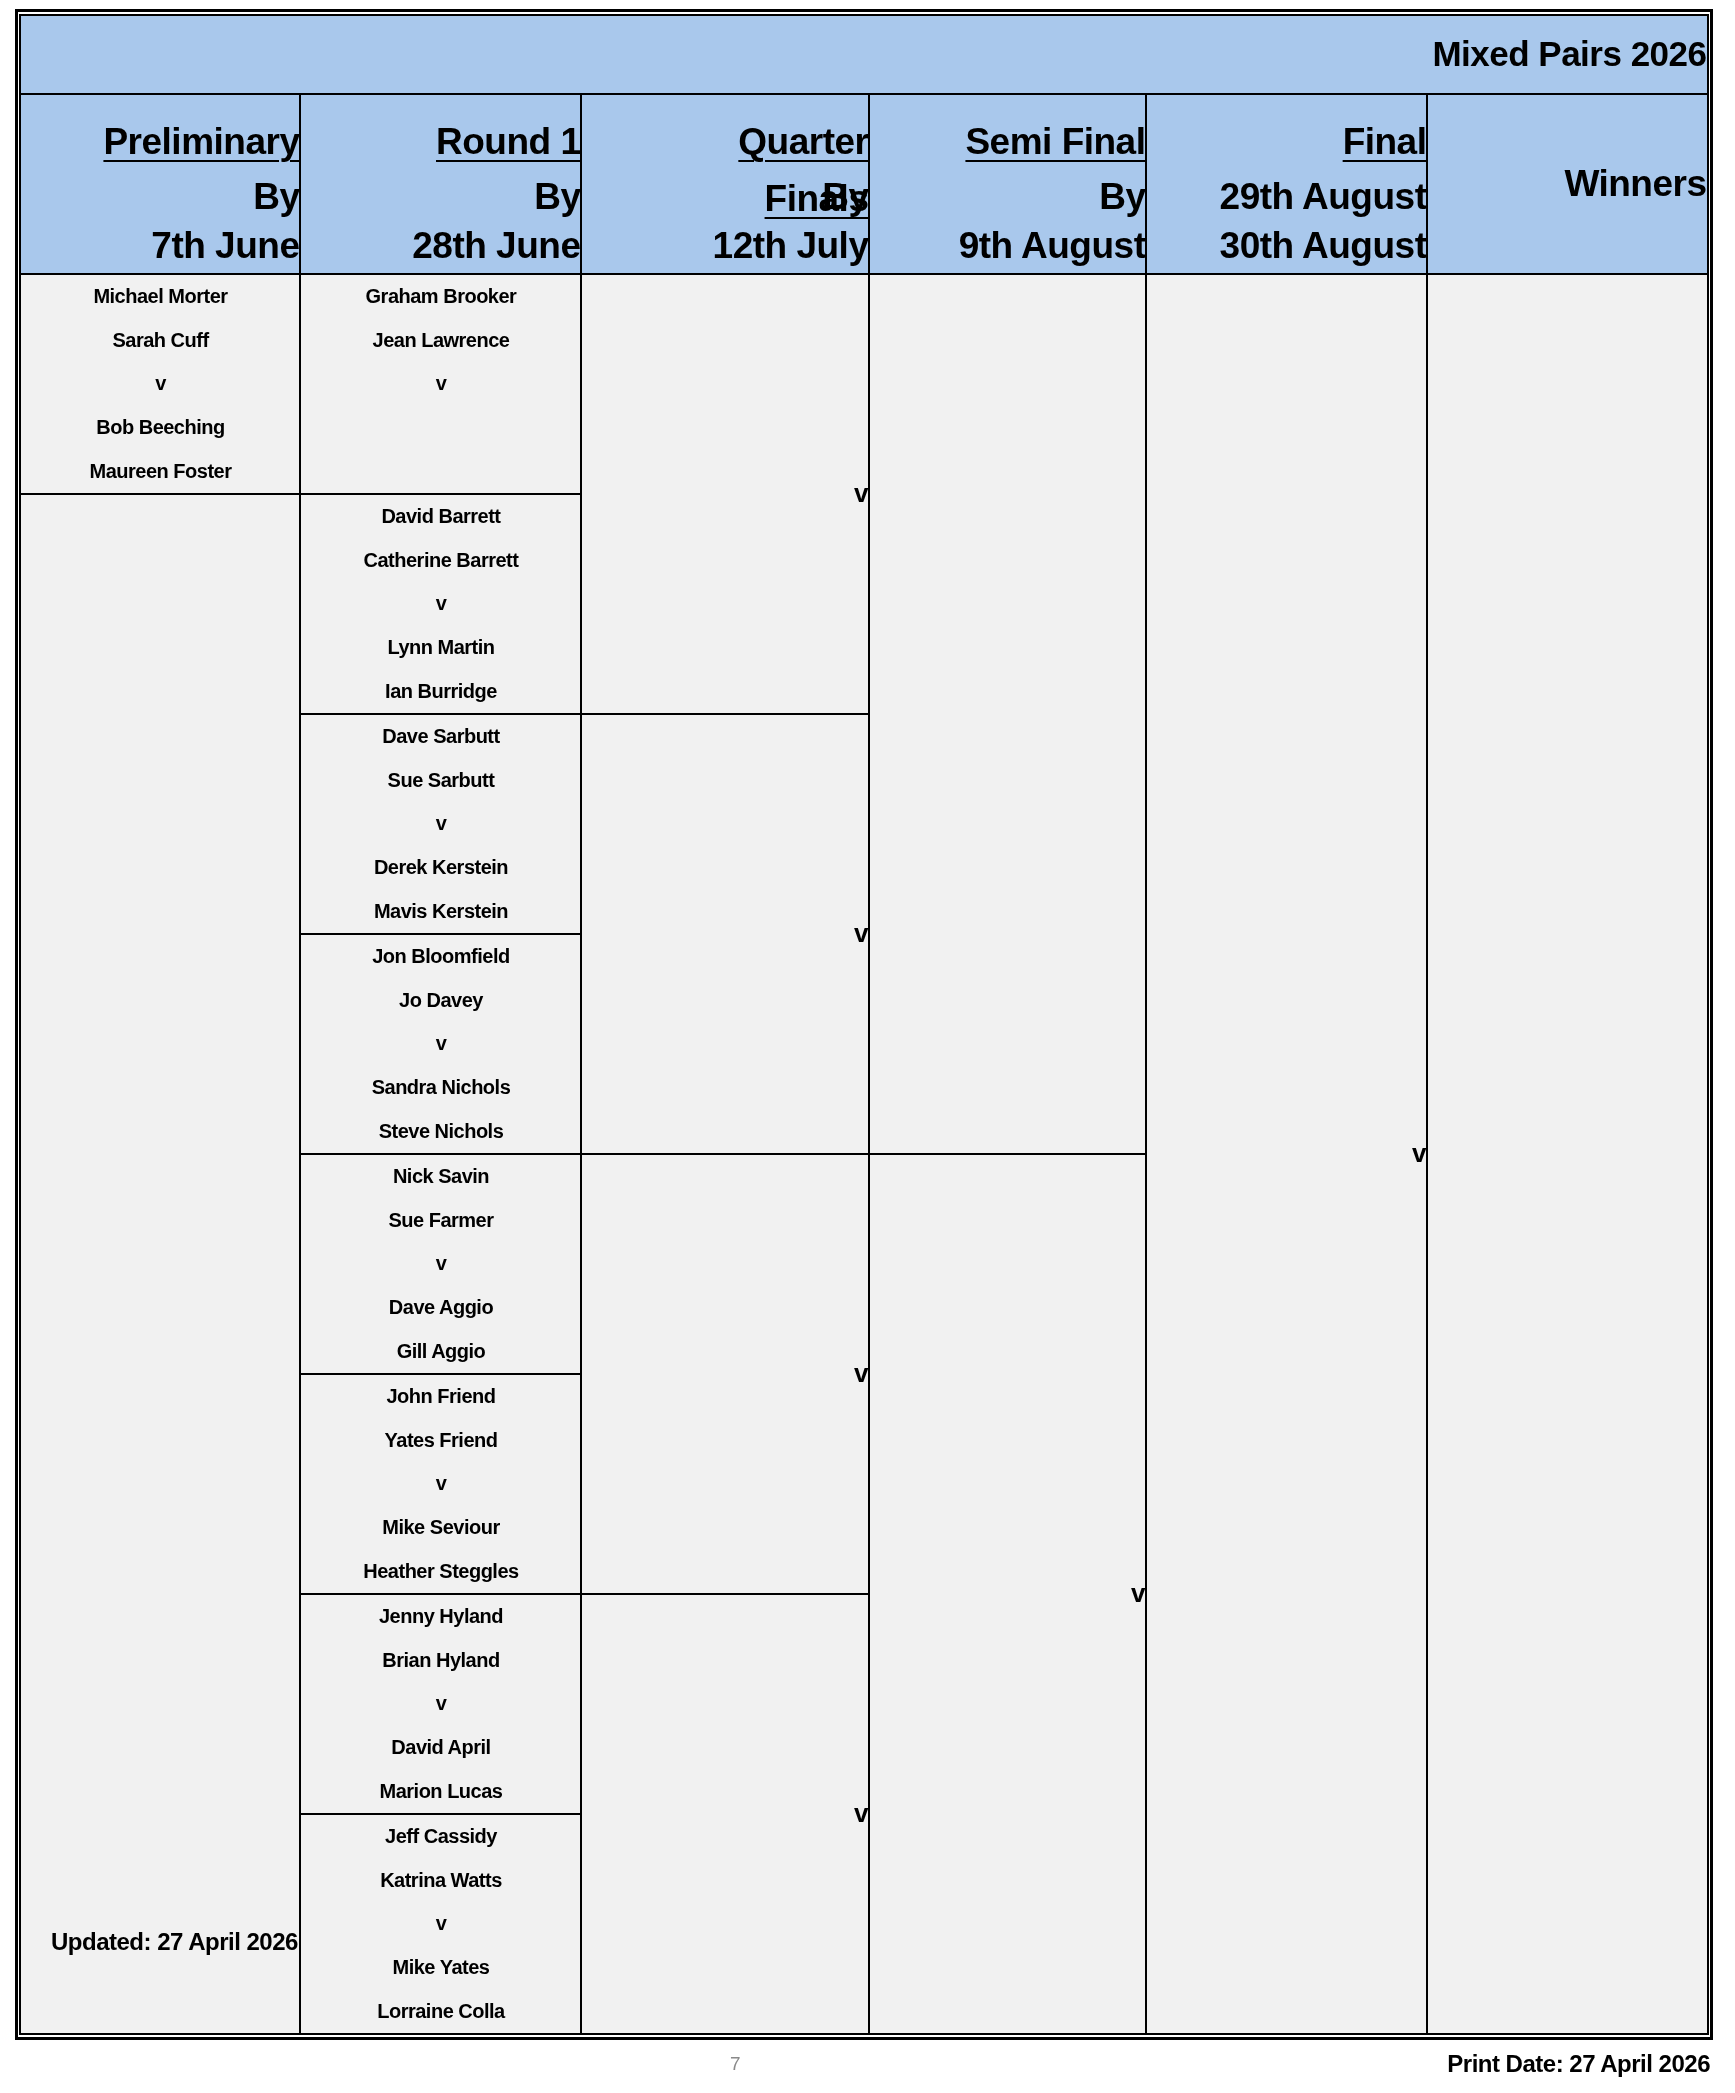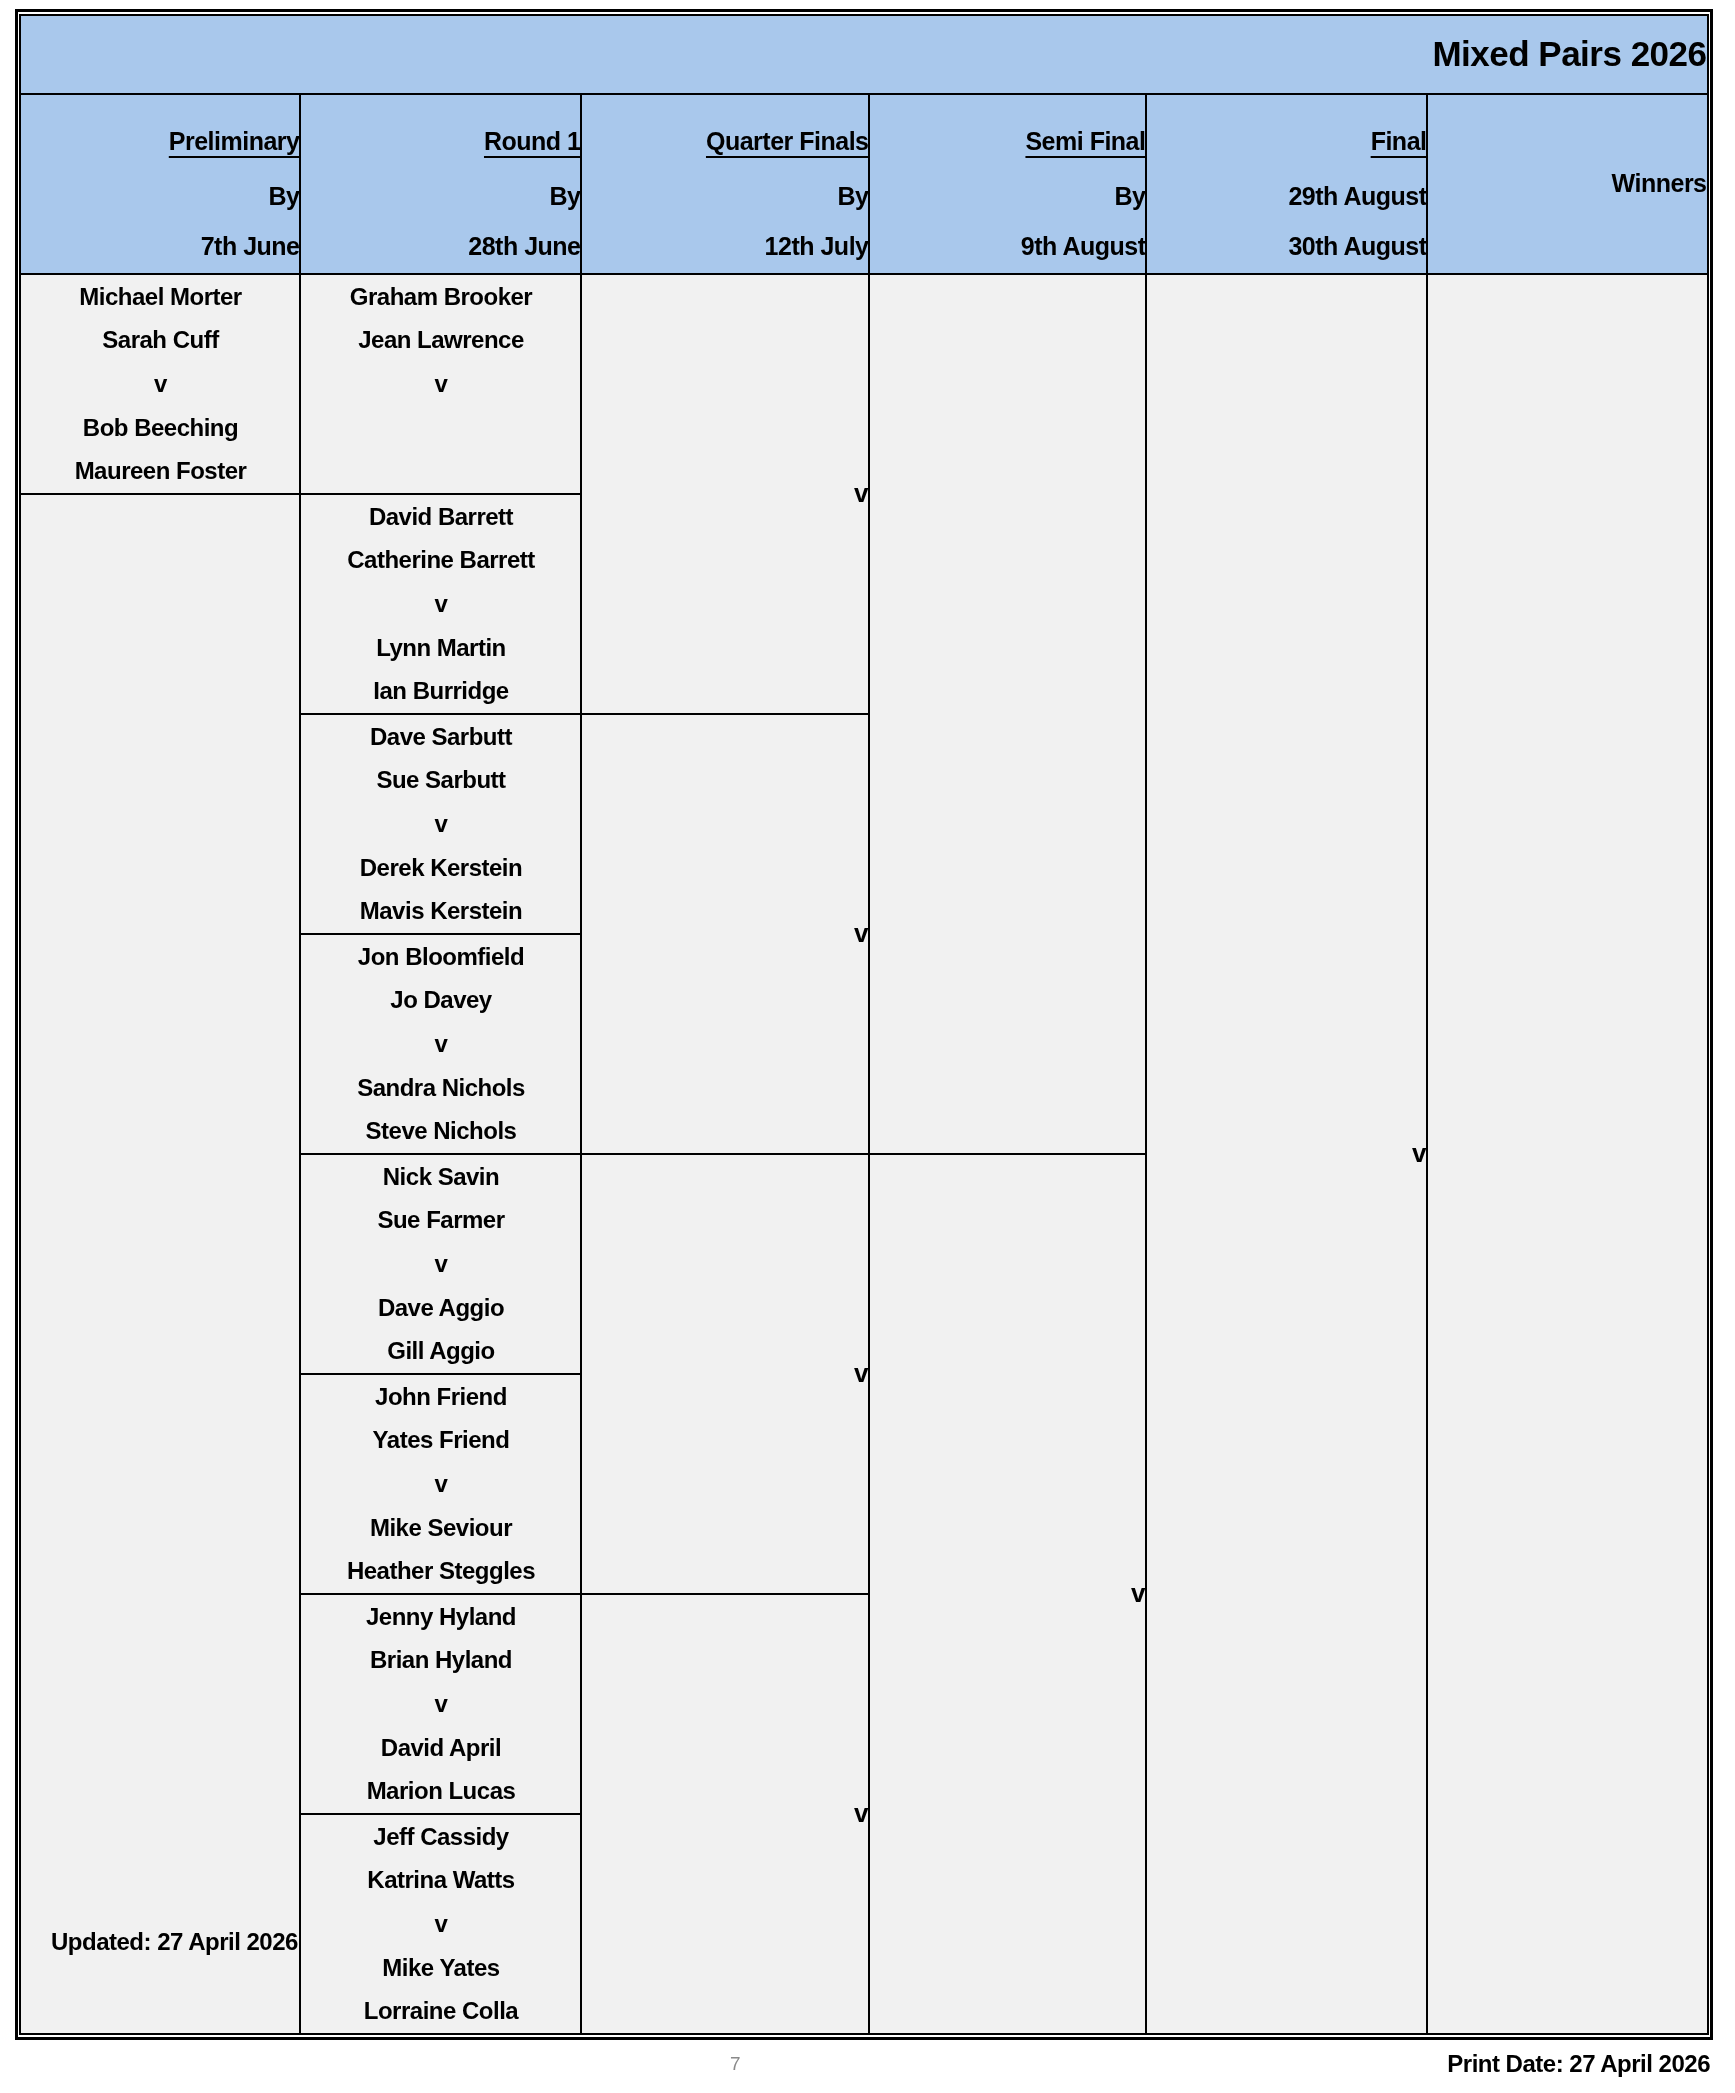--- a/index.html
+++ b/index.html
@@ -20,38 +20,38 @@
     border:2.8px solid var(--border,#000);
     background:var(--cellbg,#f1f1f1);
     padding:0;text-align:right;vertical-align:middle;
   }
   tr.title-row td{
     background:var(--blue,#a9c8ec);
     height:77px;font-size:35px;font-weight:700;letter-spacing:-0.5px;
   }
   tr.header-row td{
     background:var(--blue,#a9c8ec);
-    font-weight:700;font-size:25px;letter-spacing:-0.5px;padding-left:48px;
+    font-weight:700;font-size:37px;letter-spacing:-0.5px;padding-left:48px;
   }
   .hdr{height:178px;display:flex;flex-direction:column;}
   .hdr .h-name{margin-top:18.4px;height:57px;line-height:57px;}
   .hdr .h-name .uname{
     text-decoration:underline;
     text-decoration-thickness:2.3px;
     text-underline-offset:5.5px;
   }
   .hdr .h-l2{height:53px;line-height:53px;}
   .hdr .h-l3{height:46px;line-height:46px;}
   .winners-cell{font-weight:700;font-size:27.5px;letter-spacing:-0.5px;}
   .match{
     height:218px;display:flex;flex-direction:column;justify-content:center;
   }
   .match .ln{
     flex:1 1 0;display:flex;align-items:center;justify-content:center;
-    font-size:24px;font-weight:700;letter-spacing:-0.5px;white-space:nowrap;
+    font-size:20px;font-weight:700;letter-spacing:-0.5px;white-space:nowrap;
   }
   td.vcell{font-size:26px;font-weight:700;}
   td.emptycell{}
   .footer-text{
     position:absolute;font-size:24px;font-weight:600;letter-spacing:-0.5px;
   }
   .footer-updated{left:51px;top:1928px;}
   .footer-page{left:730px;top:2053px;font-size:19px;font-weight:400;color:#8a8a8a;}
   .footer-print{right:26px;top:2050px;text-align:right;}
 </style>

